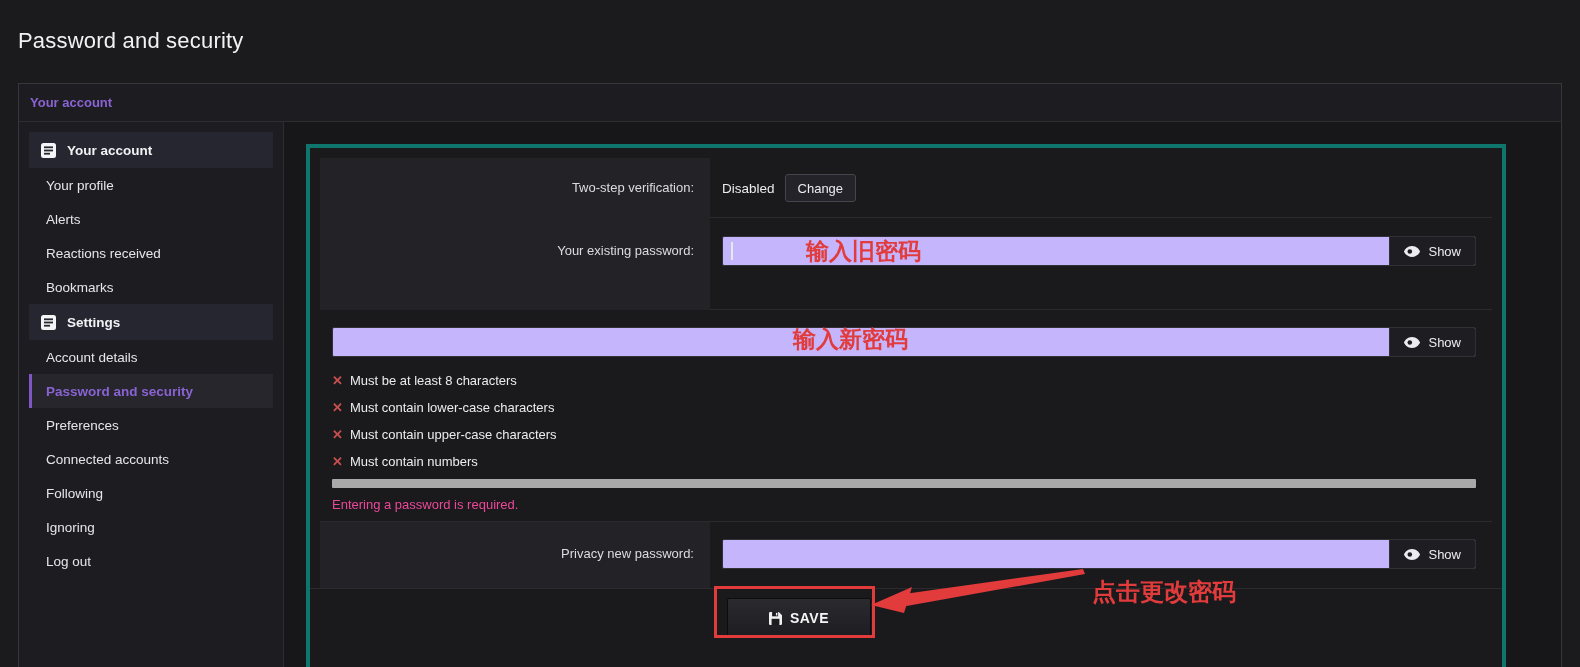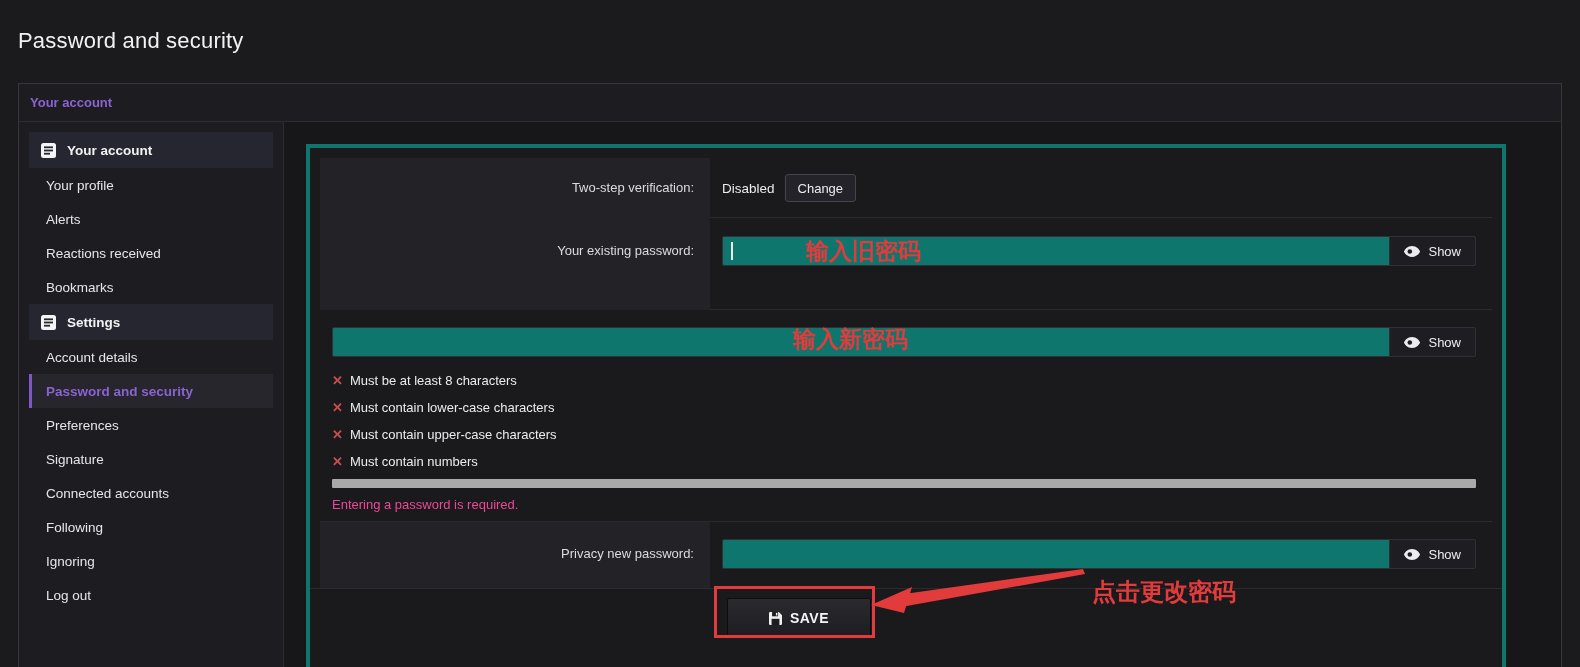--- a/index.html
+++ b/index.html
@@ -37,21 +37,21 @@
   .row-new .cell-label { padding-top:24px; }
   .row-new .cell-content { padding-top:17px; }
   .row-confirm { height:66px; }
   .row-confirm .cell-label { padding-top:24px; }
   .row-confirm .cell-content { padding-top:17px; }
 
   .inline { display:flex; align-items:center; }
   .status-text { font-size:13.5px; color:#ececf0; }
   .btn-change { margin-left:10px; height:28px; padding:0 12px; background:#232329; border:1px solid #45454d; border-radius:3px; color:#ececf0; font-size:13px; font-family:inherit; cursor:pointer; }
 
-  .input-wrap { display:flex; height:30px; border:1px solid #303036; border-radius:2px; background:#0f766e; overflow:hidden; }
+  .input-wrap { display:flex; height:30px; border:1px solid #303036; border-radius:2px; background:#c4b5fd; overflow:hidden; }
   .input-area { flex:1; position:relative; }
   .input-area input { width:100%; height:100%; background:transparent; border:none; outline:none; color:#ececf0; font-size:14px; padding:0 8px; font-family:inherit; }
   .caret { position:absolute; left:8px; top:5px; width:1.5px; height:18px; background:#e8e8e8; }
   .show-btn { display:flex; align-items:center; gap:8px; padding:0 14px; background:#1e1e22; border:none; border-left:1px solid #2e2e33; color:#ececf0; font-size:13px; font-family:inherit; cursor:pointer; }
 
   .hint { margin-top:11px; color:#cfcfd4; font-size:13px; }
   .reqs { list-style:none; margin-top:10px; }
   .reqs li { height:27px; display:flex; align-items:center; gap:7px; font-size:13px; color:#ececf0; }
   .xmark { color:#c94f4f; font-weight:700; font-size:13px; }
   .strength-bar { height:9px; background:#a9a9a9; border-radius:1px; margin-top:4px; }
@@ -101,21 +101,20 @@
               <rect x="3" y="3.4" width="9" height="1.8" fill="#262630"></rect>
               <rect x="3" y="6.6" width="9" height="1.8" fill="#262630"></rect>
               <rect x="3" y="9.8" width="6" height="1.8" fill="#262630"></rect>
             </svg>
         </span>
         <span>Settings</span>
       </div>
       <a class="side-item">Account details</a>
       <a class="side-item active">Password and security</a>
       <a class="side-item">Preferences</a>
-      <a class="side-item">Signature</a>
       <a class="side-item">Connected accounts</a>
       <a class="side-item">Following</a>
       <a class="side-item">Ignoring</a>
       <a class="side-item">Log out</a>
     </nav>
 
     <div class="main">
       <div class="panel">
         <div class="rows">
 

